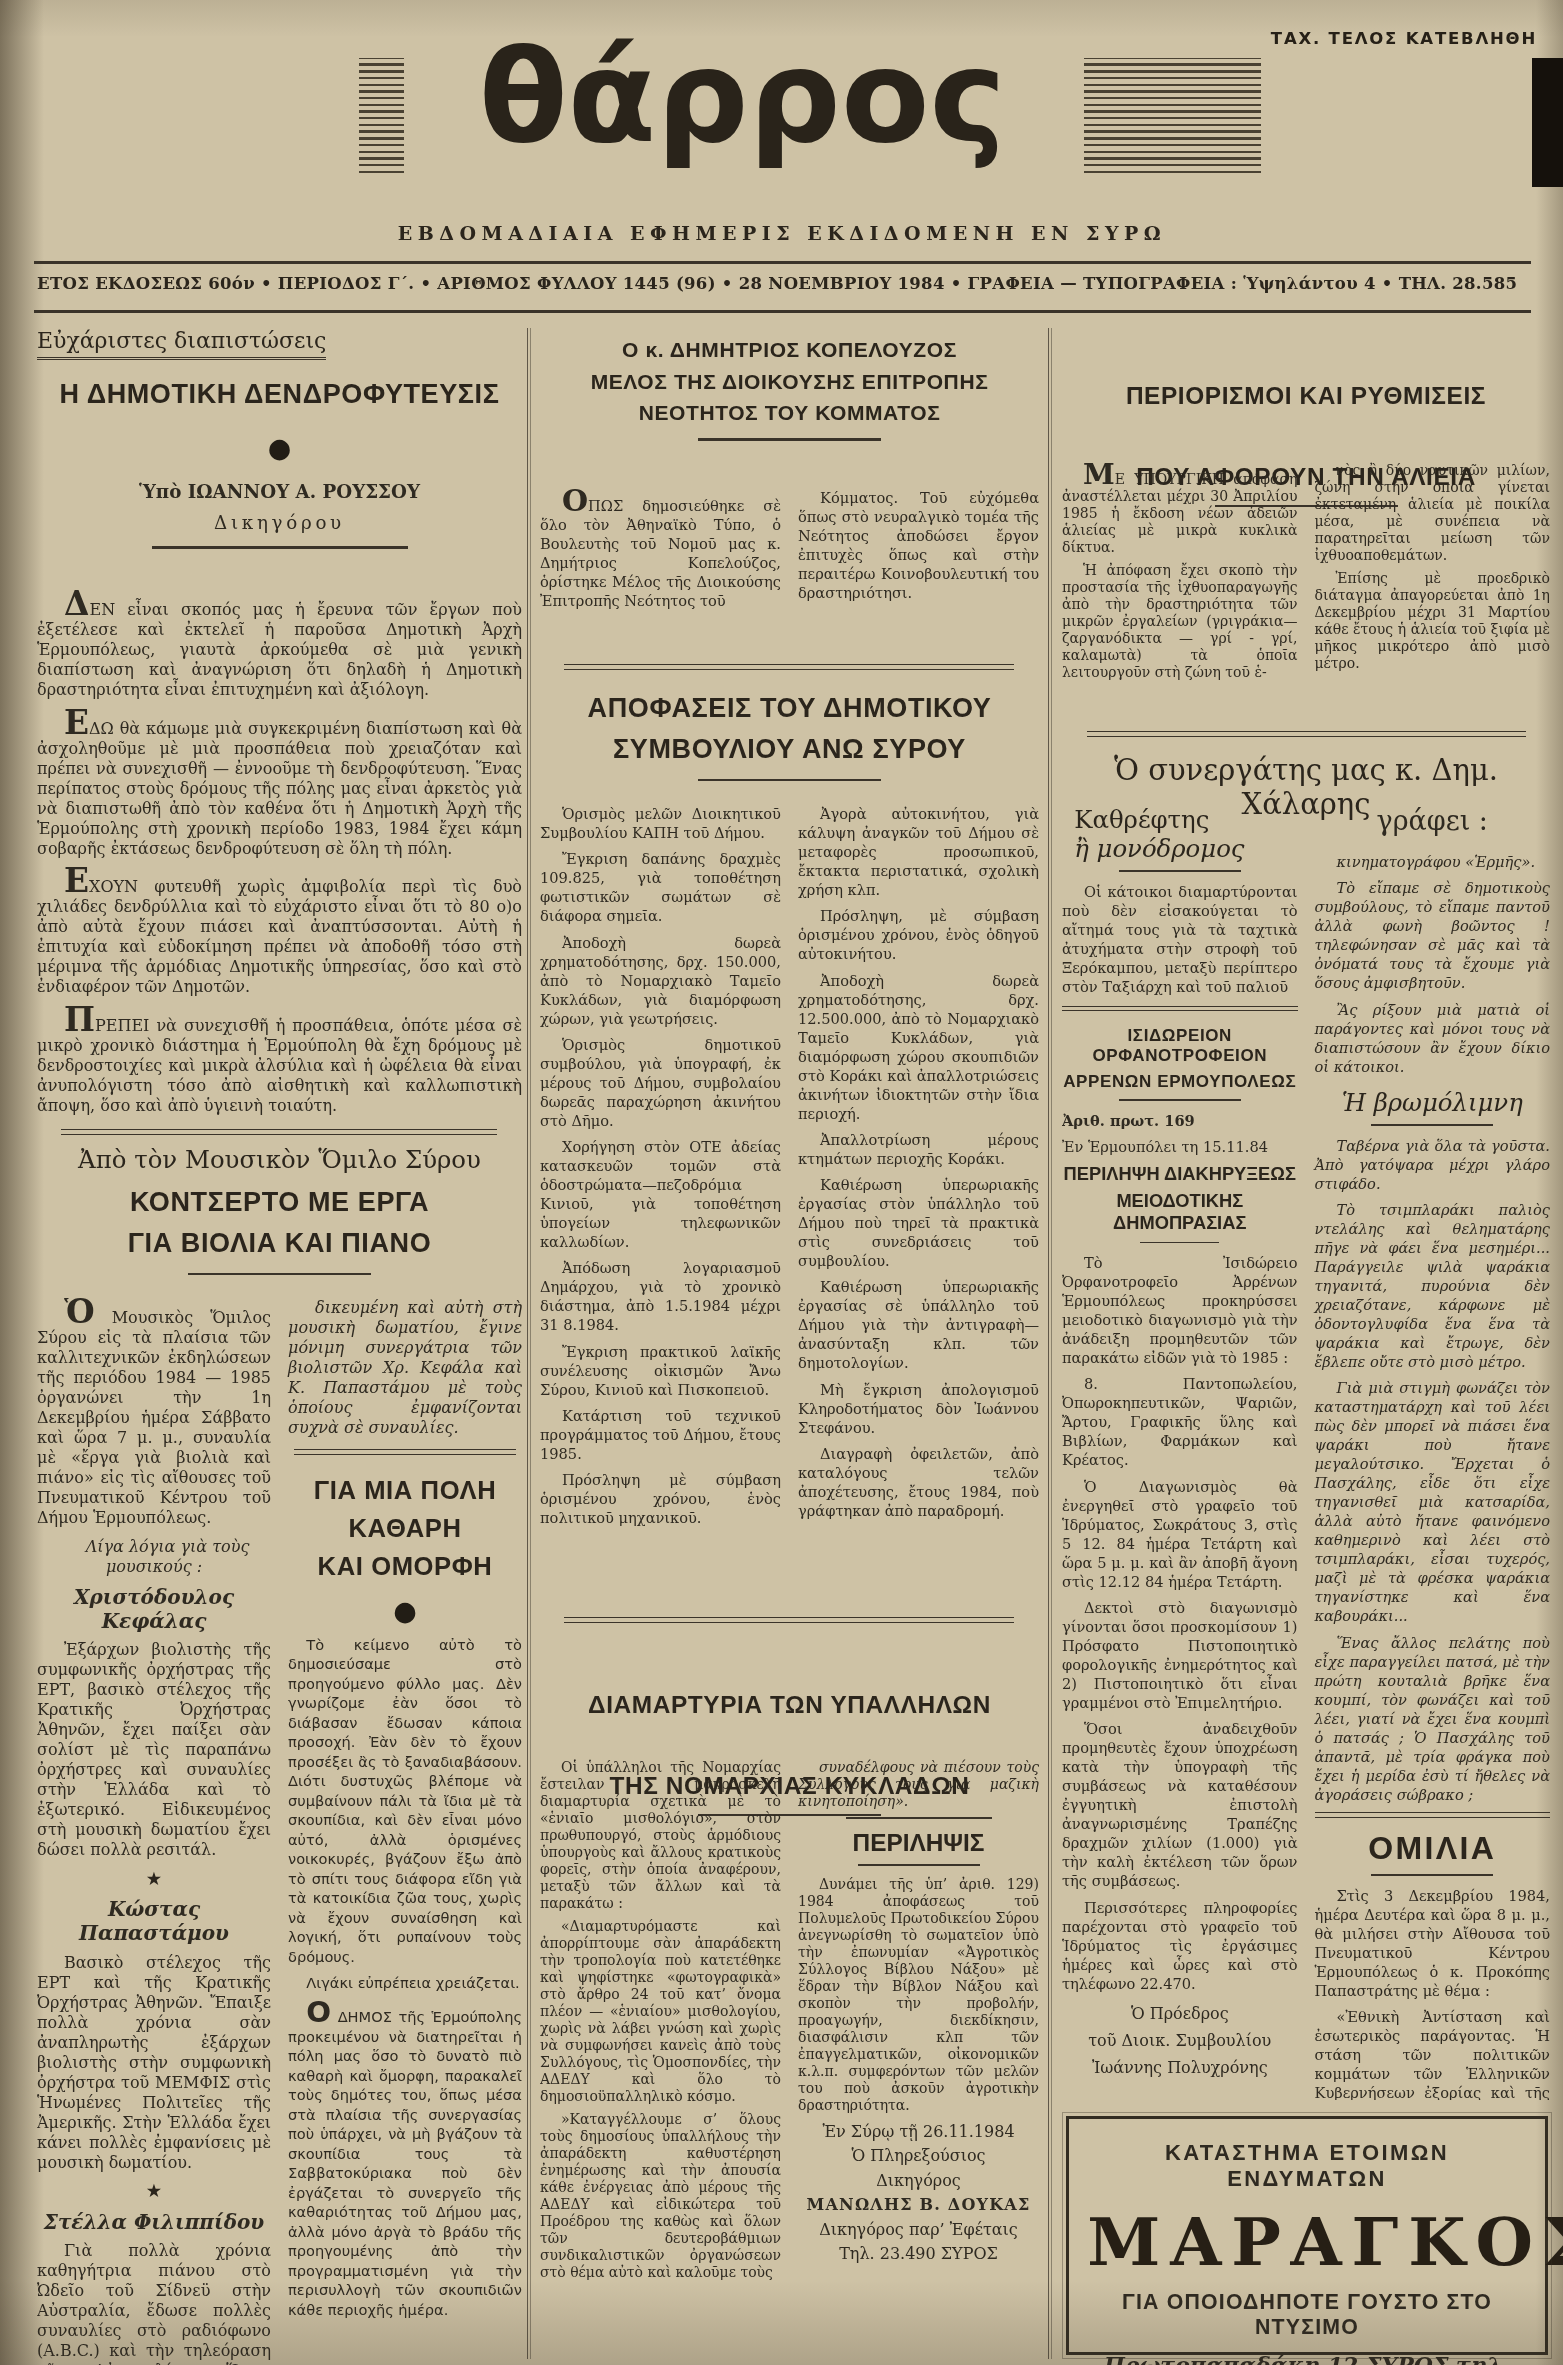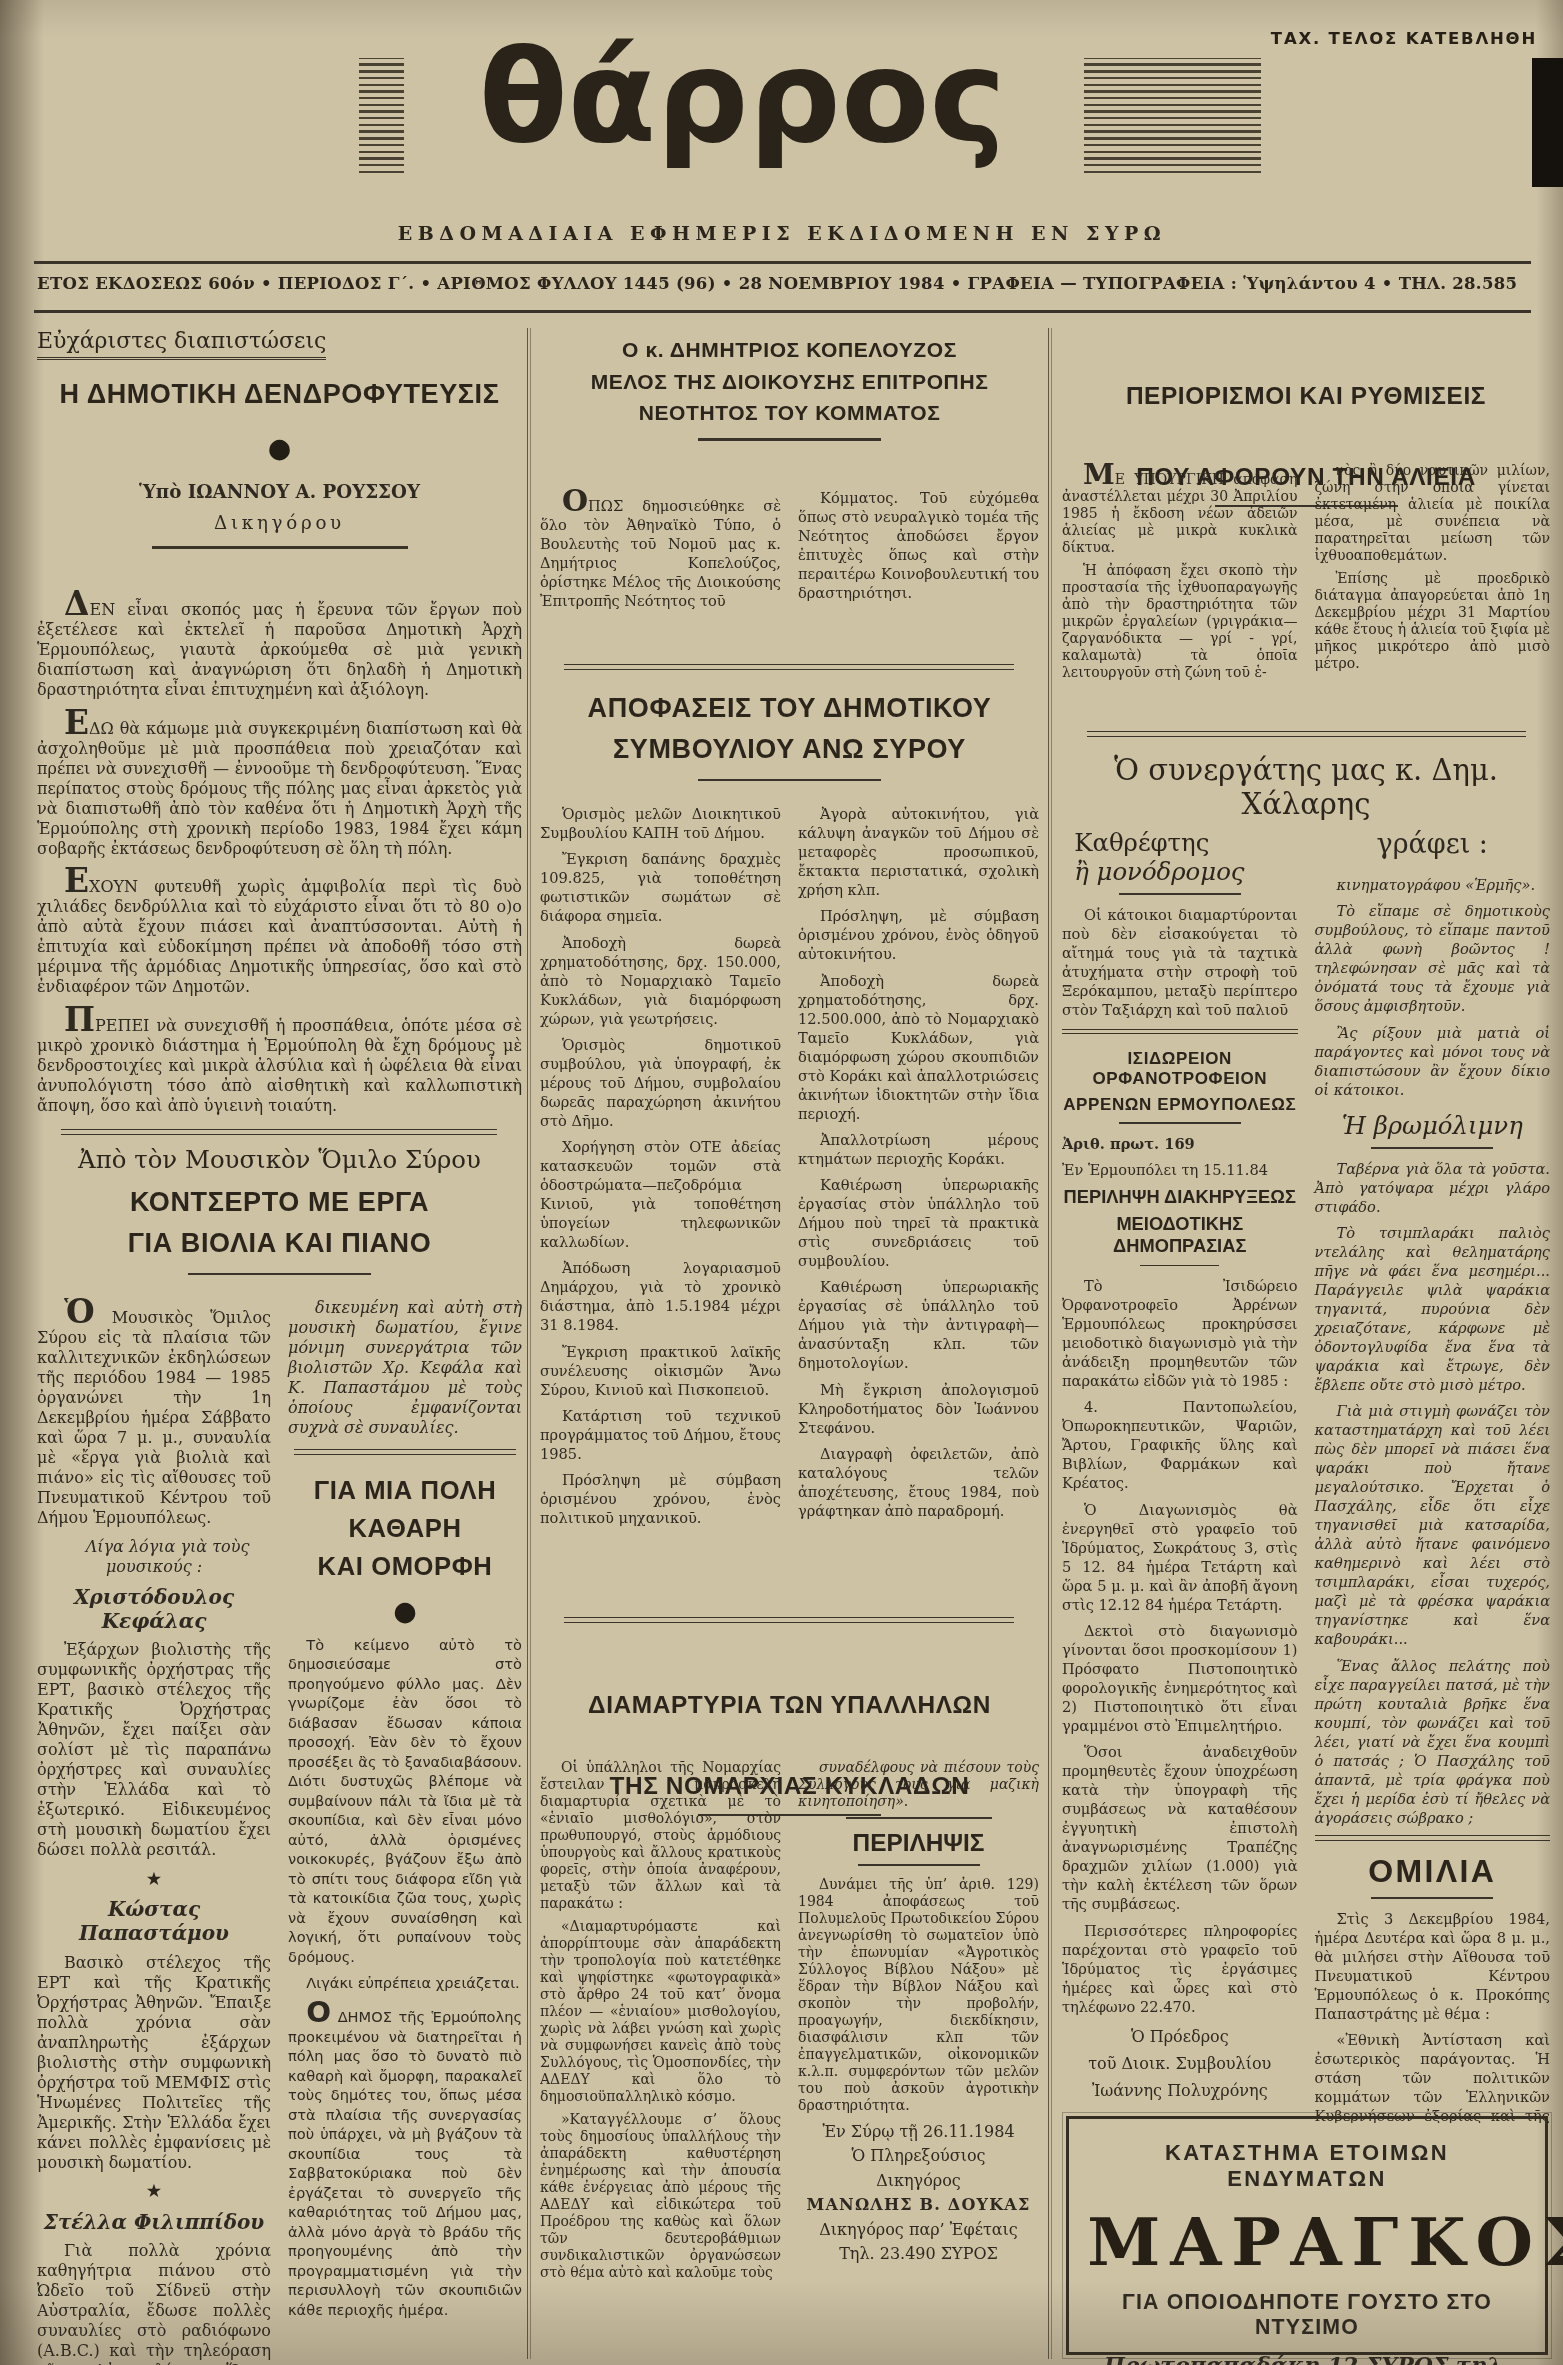--- a/index.html
+++ b/index.html
@@ -266,21 +266,21 @@
           <p>νὸς ἢ δύο ναυτικῶν μιλίων, ζώνη στὴν ὁποία γίνεται ἐκτεταμένη ἁλιεία μὲ ποικίλα μέσα, μὲ συνέπεια νὰ παρατηρεῖται μείωση τῶν ἰχθυοαποθεμάτων.</p>
           <p>Ἐπίσης μὲ προεδρικὸ διάταγμα ἀπαγορεύεται ἀπὸ 1η Δεκεμβρίου μέχρι 31 Μαρτίου κάθε ἔτους ἡ ἁλιεία τοῦ ξιφία μὲ μῆκος μικρότερο ἀπὸ μισὸ μέτρο.</p>
         </div>
     </div>
   </div>
 
   <div class="abs art-divider" style="left:1087px; top:731px; width:439px;"></div>
 
   <div class="abs" style="left:1062px; top:753px; width:488px; font:29px 'DejaVu Serif',serif; text-align:center; color:#2b251c;">Ὁ συνεργάτης μας κ. Δημ. Χάλαρης</div>
 
-  <div class="flow" style="left:1062px; top:828px; width:488px; height:1295px;">
+  <div class="flow" style="left:1062px; top:805px; width:488px; height:1295px;">
     <div class="subcols">
 
       <div class="subcol">
         <div class="serif-head" style="text-align:left; padding-left:12.2px;">Καθρέφτης</div>
         <div class="serif-head" style="text-align:left; padding-left:12.2px; font-style:italic;">ἢ μονόδρομος</div>
         <div class="mini-rule"></div>
         <div class="body-md">
           <p>Οἱ κάτοικοι διαμαρτύρονται ποὺ δὲν εἰσακούγεται τὸ αἴτημά τους γιὰ τὰ ταχτικὰ ἀτυχήματα στὴν στροφὴ τοῦ Ξερόκαμπου, μεταξὺ περίπτερο στὸν Ταξιάρχη καὶ τοῦ παλιοῦ</p>
         </div>
         <div class="art-divider" style="margin:9.8px 0 14.6px;"></div>
@@ -289,21 +289,21 @@
         <div class="mini-rule"></div>
         <div class="body-md" style="text-align:left;">
           <p style="text-indent:0; font-weight:bold;">Ἀριθ. πρωτ. 169</p>
           <p style="text-indent:0;">Ἐν Ἑρμουπόλει τη 15.11.84</p>
         </div>
         <div class="mini-head" style="font-size:18.3px; margin-top:4.9px;">ΠΕΡΙΛΗΨΗ ΔΙΑΚΗΡΥΞΕΩΣ</div>
         <div class="mini-head" style="font-size:18.3px; margin-top:4.9px;">ΜΕΙΟΔΟΤΙΚΗΣ ΔΗΜΟΠΡΑΣΙΑΣ</div>
         <div class="mini-rule" style="width:79px;"></div>
         <div class="body-md">
             <p>Τὸ Ἰσιδώρειο Ὀρφανοτροφεῖο Ἀρρένων Ἑρμουπόλεως προκηρύσσει μειοδοτικὸ διαγωνισμὸ γιὰ τὴν ἀνάδειξη προμηθευτῶν τῶν παρακάτω εἰδῶν γιὰ τὸ 1985 :</p>
-            <p>4. Παντοπωλείου, Ὀπωροκηπευτικῶν, Ψαριῶν, Ἄρτου, Γραφικῆς ὕλης καὶ Βιβλίων, Φαρμάκων καὶ Κρέατος.</p>
+            <p>8. Παντοπωλείου, Ὀπωροκηπευτικῶν, Ψαριῶν, Ἄρτου, Γραφικῆς ὕλης καὶ Βιβλίων, Φαρμάκων καὶ Κρέατος.</p>
             <p>Ὁ Διαγωνισμὸς θὰ ἐνεργηθεῖ στὸ γραφεῖο τοῦ Ἱδρύματος, Σωκράτους 3, στὶς 5 12. 84 ἡμέρα Τετάρτη καὶ ὥρα 5 μ. μ. καὶ ἂν ἀποβῆ ἄγονη στὶς 12.12 84 ἡμέρα Τετάρτη.</p>
             <p>Δεκτοὶ στὸ διαγωνισμὸ γίνονται ὅσοι προσκομίσουν 1) Πρόσφατο Πιστοποιητικὸ φορολογικῆς ἐνημερότητος καὶ 2) Πιστοποιητικὸ ὅτι εἶναι γραμμένοι στὸ Ἐπιμελητήριο.</p>
             <p>Ὅσοι ἀναδειχθοῦν προμηθευτὲς ἔχουν ὑποχρέωση κατὰ τὴν ὑπογραφὴ τῆς συμβάσεως νὰ καταθέσουν ἐγγυητικὴ ἐπιστολὴ ἀναγνωρισμένης Τραπέζης δραχμῶν χιλίων (1.000) γιὰ τὴν καλὴ ἐκτέλεση τῶν ὅρων τῆς συμβάσεως.</p>
             <p>Περισσότερες πληροφορίες παρέχονται στὸ γραφεῖο τοῦ Ἱδρύματος τὶς ἐργάσιμες ἡμέρες καὶ ὧρες καὶ στὸ τηλέφωνο 22.470.</p>
           </div>
         <div class="sig" style="line-height:27px;">
           <div>Ὁ Πρόεδρος</div>
           <div>τοῦ Διοικ. Συμβουλίου</div>
           <div>Ἰωάννης Πολυχρόνης</div>
         </div>

